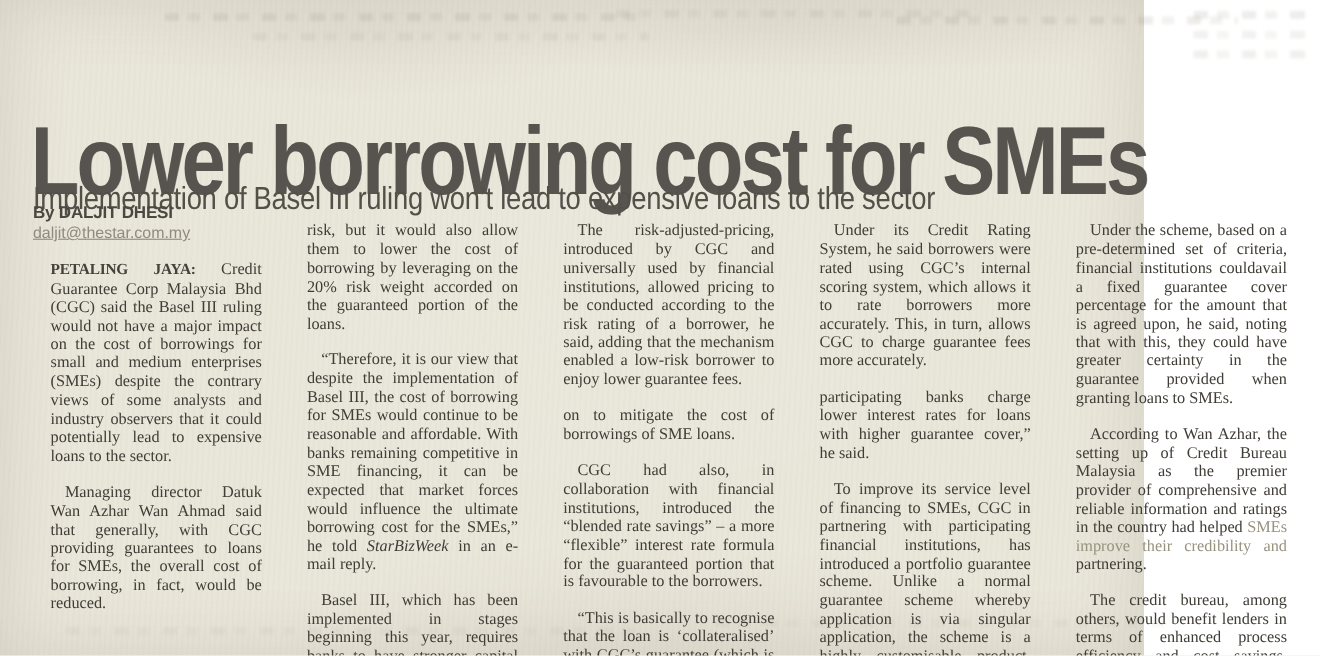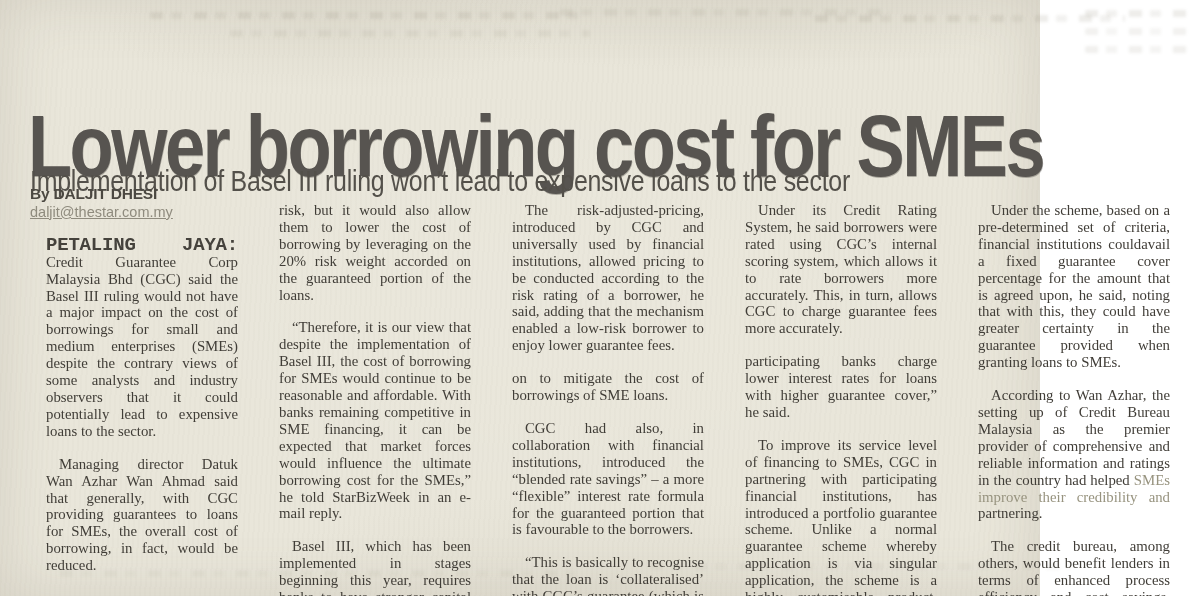--- a/index.html
+++ b/index.html
@@ -80,27 +80,27 @@
     margin-top: 1px;
     text-decoration: underline;
   }
   .col p.para {
     margin: 16px;
   }
   .col p.para.indent {
     text-indent: 13px;
   }
   .run-b {
-    font-family: Liberation Mono, monospace;
+    font-family: Liberation Serif, serif;
     font-weight: bold;
-    font-size: 19px;
+    font-size: 14px;
     letter-spacing: -0.2px;
     color: #45423c;
   }
-  .run-i { }
+  .run-i { font-style: italic; }
   .run-f { color: #97937f; }
 
   
   .ghost {
     position: absolute;
     height: 7px;
     border-radius: 2px;
     filter: blur(1.6px);
     opacity: 0.55;
     background: repeating-linear-gradient(90deg,

